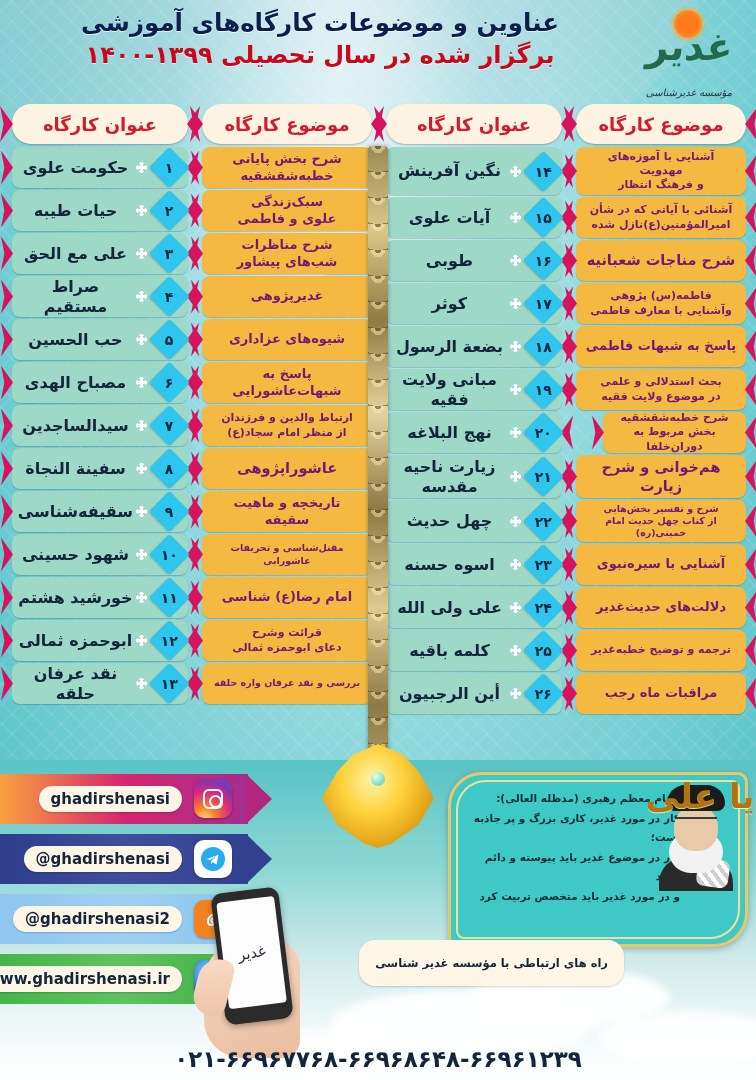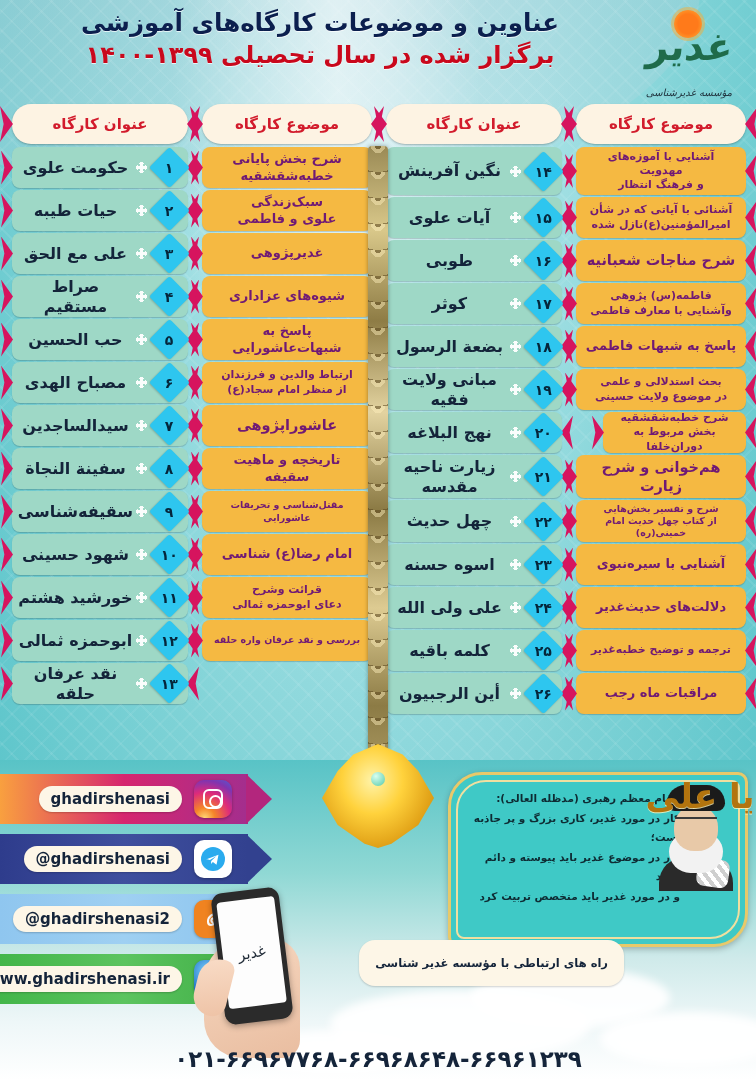--- a/index.html
+++ b/index.html
@@ -130,21 +130,21 @@
   .col-title  { width: 190px; }
   .col-topic  { width: 184px; }
 
   
   .colhead {
     position: relative;
     height: 40px;
     margin: 4px 7px 3px 7px;
     background: #fdf3e3;
     color: #d21b2c;
-    font-size: 15px;
+    font-size: 18px;
     font-weight: bold;
     display: flex;
     align-items: center;
     justify-content: center;
     border-radius: 19px;
     box-shadow: 0 1px 2px rgba(0,0,0,.25);
   }
   .colhead::before, .colhead::after {
     content: "";
     position: absolute;
@@ -564,21 +564,21 @@
               </div>
             </div>
             <div class="row topic-row" style="height: 41px;">
               <div class="topic-text s-md">
                 <div>پاسخ به شبهات فاطمی</div>
               </div>
             </div>
             <div class="row topic-row" style="height: 41px;">
               <div class="topic-text s-sm">
                 <div>بحث استدلالی و علمی</div>
-                <div>در موضوع ولایت حسینی</div>
+                <div>در موضوع ولایت فقیه</div>
               </div>
             </div>
             <div class="row topic-row" style="height: 41px; margin-left: 34px;">
               <div class="topic-text s-sm">
                 <div>شرح خطبه‌شقشقیه</div>
                 <div>بخش مربوط به دوران‌خلفا</div>
               </div>
             </div>
             <div class="row topic-row" style="height: 43px;">
               <div class="topic-text s-lg">
@@ -718,20 +718,26 @@
             <div class="row topic-row" style="height: 41px;">
               <div class="topic-text s-md">
                 <div>شرح بخش پایانی</div>
                 <div>خطبه‌شقشقیه</div>
               </div>
             </div>
             <div class="row topic-row" style="height: 41px;">
               <div class="topic-text s-md">
                 <div>سبک‌زندگی</div>
                 <div>علوی و فاطمی</div>
+              </div>
+            </div>
+            <div class="row topic-row" style="height: 41px;">
+              <div class="topic-text s-md">
+                <div>شرح مناظرات</div>
+                <div>شب‌های پیشاور</div>
               </div>
             </div>
             <div class="row topic-row" style="height: 41px;">
               <div class="topic-text s-md">
                 <div>غدیرپژوهی</div>
               </div>
             </div>
             <div class="row topic-row" style="height: 41px;">
               <div class="topic-text s-md">
                 <div>شیوه‌های عزاداری</div>

